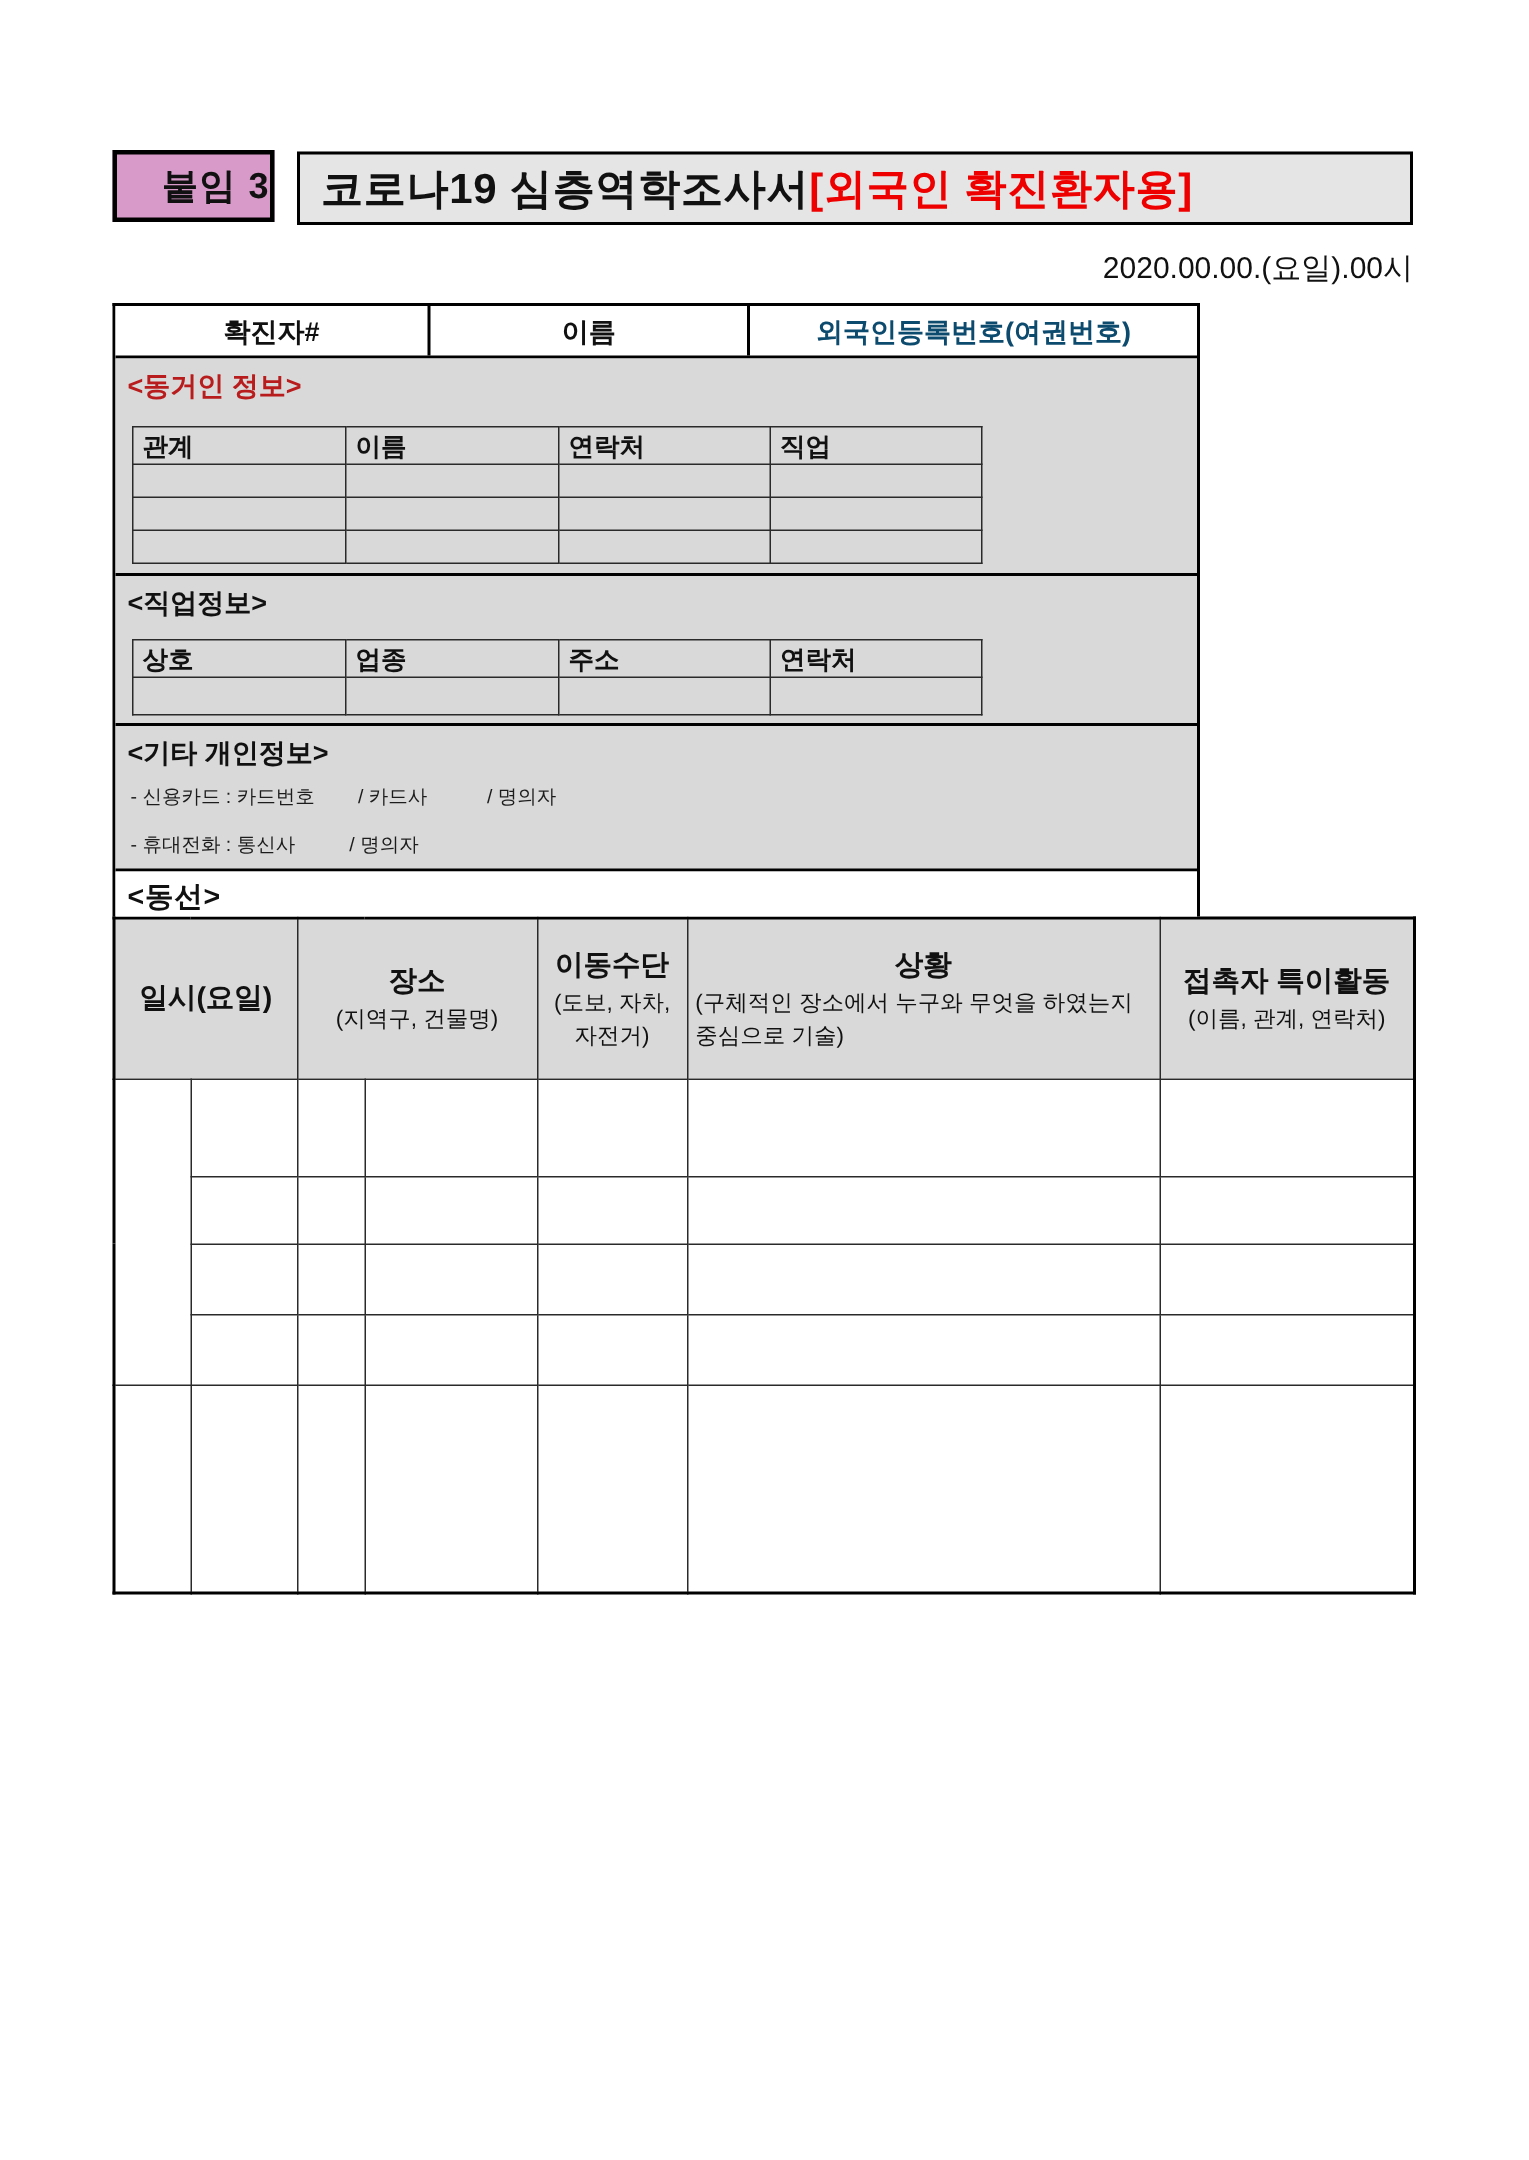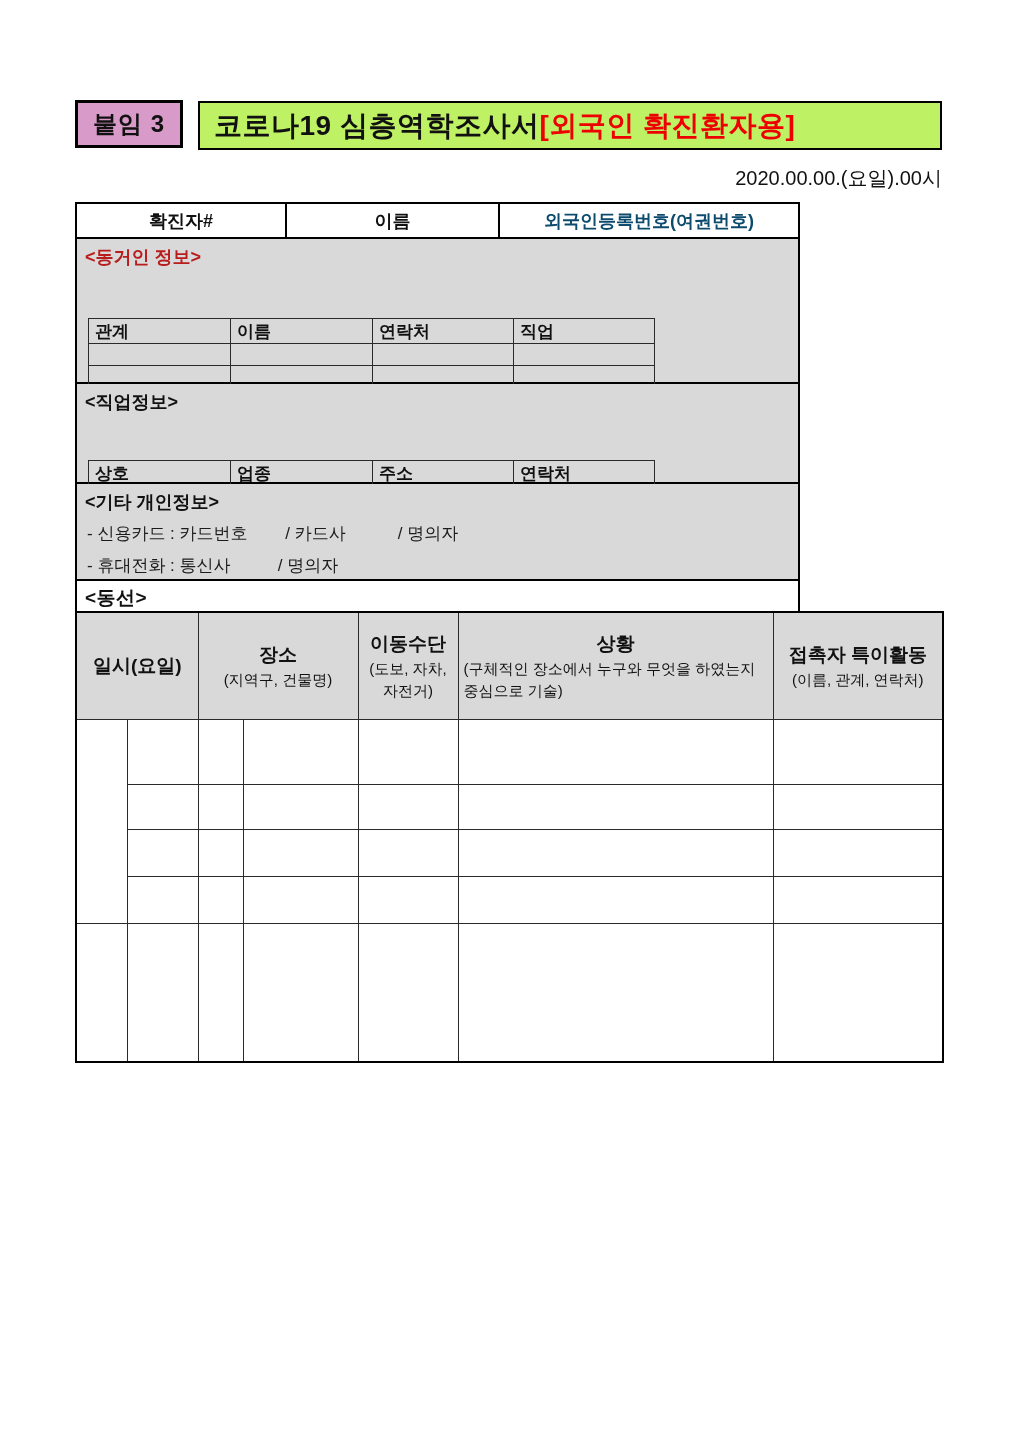--- a/index.html
+++ b/index.html
@@ -3,24 +3,24 @@
 <meta charset="utf-8">
 <style>
   html,body{margin:0;padding:0;background:#ffffff;}
   *{box-sizing:border-box;}
   body{font-family:"Liberation Sans","DejaVu Sans",sans-serif;color:#111;}
   .page{position:relative;width:1019px;height:1440px;background:#fff;overflow:hidden;}
 
   
   .badge{position:absolute;left:75px;top:100px;width:108px;height:48px;
          background:#d89ac8;border:3px solid #000;
-         display:flex;align-items:center;justify-content:center;
+         display:flex;align-items:center;justify-content:flex-end;
          font-size:24px;font-weight:bold;letter-spacing:1px;}
   .title-box{position:absolute;left:198px;top:101px;width:744px;height:49px;
-         background:#bef264;border:2px solid #000;
+         background:#e5e5e5;border:2px solid #000;
          display:flex;align-items:center;padding-left:14px;
          font-size:28px;font-weight:bold;letter-spacing:0.5px;white-space:nowrap;}
   .title-red{color:#ee0000;}
   .date-line{position:absolute;left:542px;top:165px;width:400px;height:28px;
          text-align:right;font-size:20px;font-weight:normal;}
 
   
   .form-wrap{position:absolute;left:75px;top:202px;width:725px;}
   .upper{border:2px solid #000;border-bottom:none;}
   .row{position:relative;border-bottom:2px solid #000;background:#fff;}
@@ -40,29 +40,29 @@
   .r-cohab{height:145px;}
   .r-job{height:100px;}
   .r-other{height:97px;}
   .r-route{height:63px;}
   .r-path{height:30px;}
 
   .sec-title{position:absolute;left:8px;top:6px;font-size:18px;font-weight:bold;white-space:pre;}
   .sec-title.red{color:#b91c1c;}
   .headline{font-size:19px;letter-spacing:0.5px;}
 
-  .inner-table{position:absolute;left:11px;border-collapse:collapse;table-layout:fixed;margin-top:34px;}
+  .inner-table{position:absolute;left:11px;border-collapse:collapse;table-layout:fixed;}
   .inner-table td{border:1.5px solid #2a2a2a;padding:0 6px;font-size:17px;font-weight:bold;
         vertical-align:middle;background:transparent;}
   .inner-table td.blank{height:22px;}
   .inner-table tr.head td{height:25px;}
   .cohab-table{top:45px;}
   .job-table{top:42px;}
 
-  .other-line{position:absolute;left:10px;font-size:17px;white-space:pre;color:#1c1c1c;}
+  .other-line{position:absolute;left:10px;font-size:13px;white-space:pre;color:#1c1c1c;}
 
   
   .move-table{border-collapse:collapse;table-layout:fixed;width:867px;}
   .move-table th,.move-table td{border:1.5px solid #2a2a2a;padding:0;vertical-align:middle;}
   .move-table{border:2px solid #000;}
   .move-table thead th{background:#d9d9d9;height:107px;font-weight:bold;}
   .move-table td{background:#fff;}
   .hmain{font-size:19px;font-weight:bold;line-height:1.55;}
   .hsub{font-size:15px;font-weight:normal;line-height:1.5;white-space:nowrap;}
   .th-center{text-align:center;}

